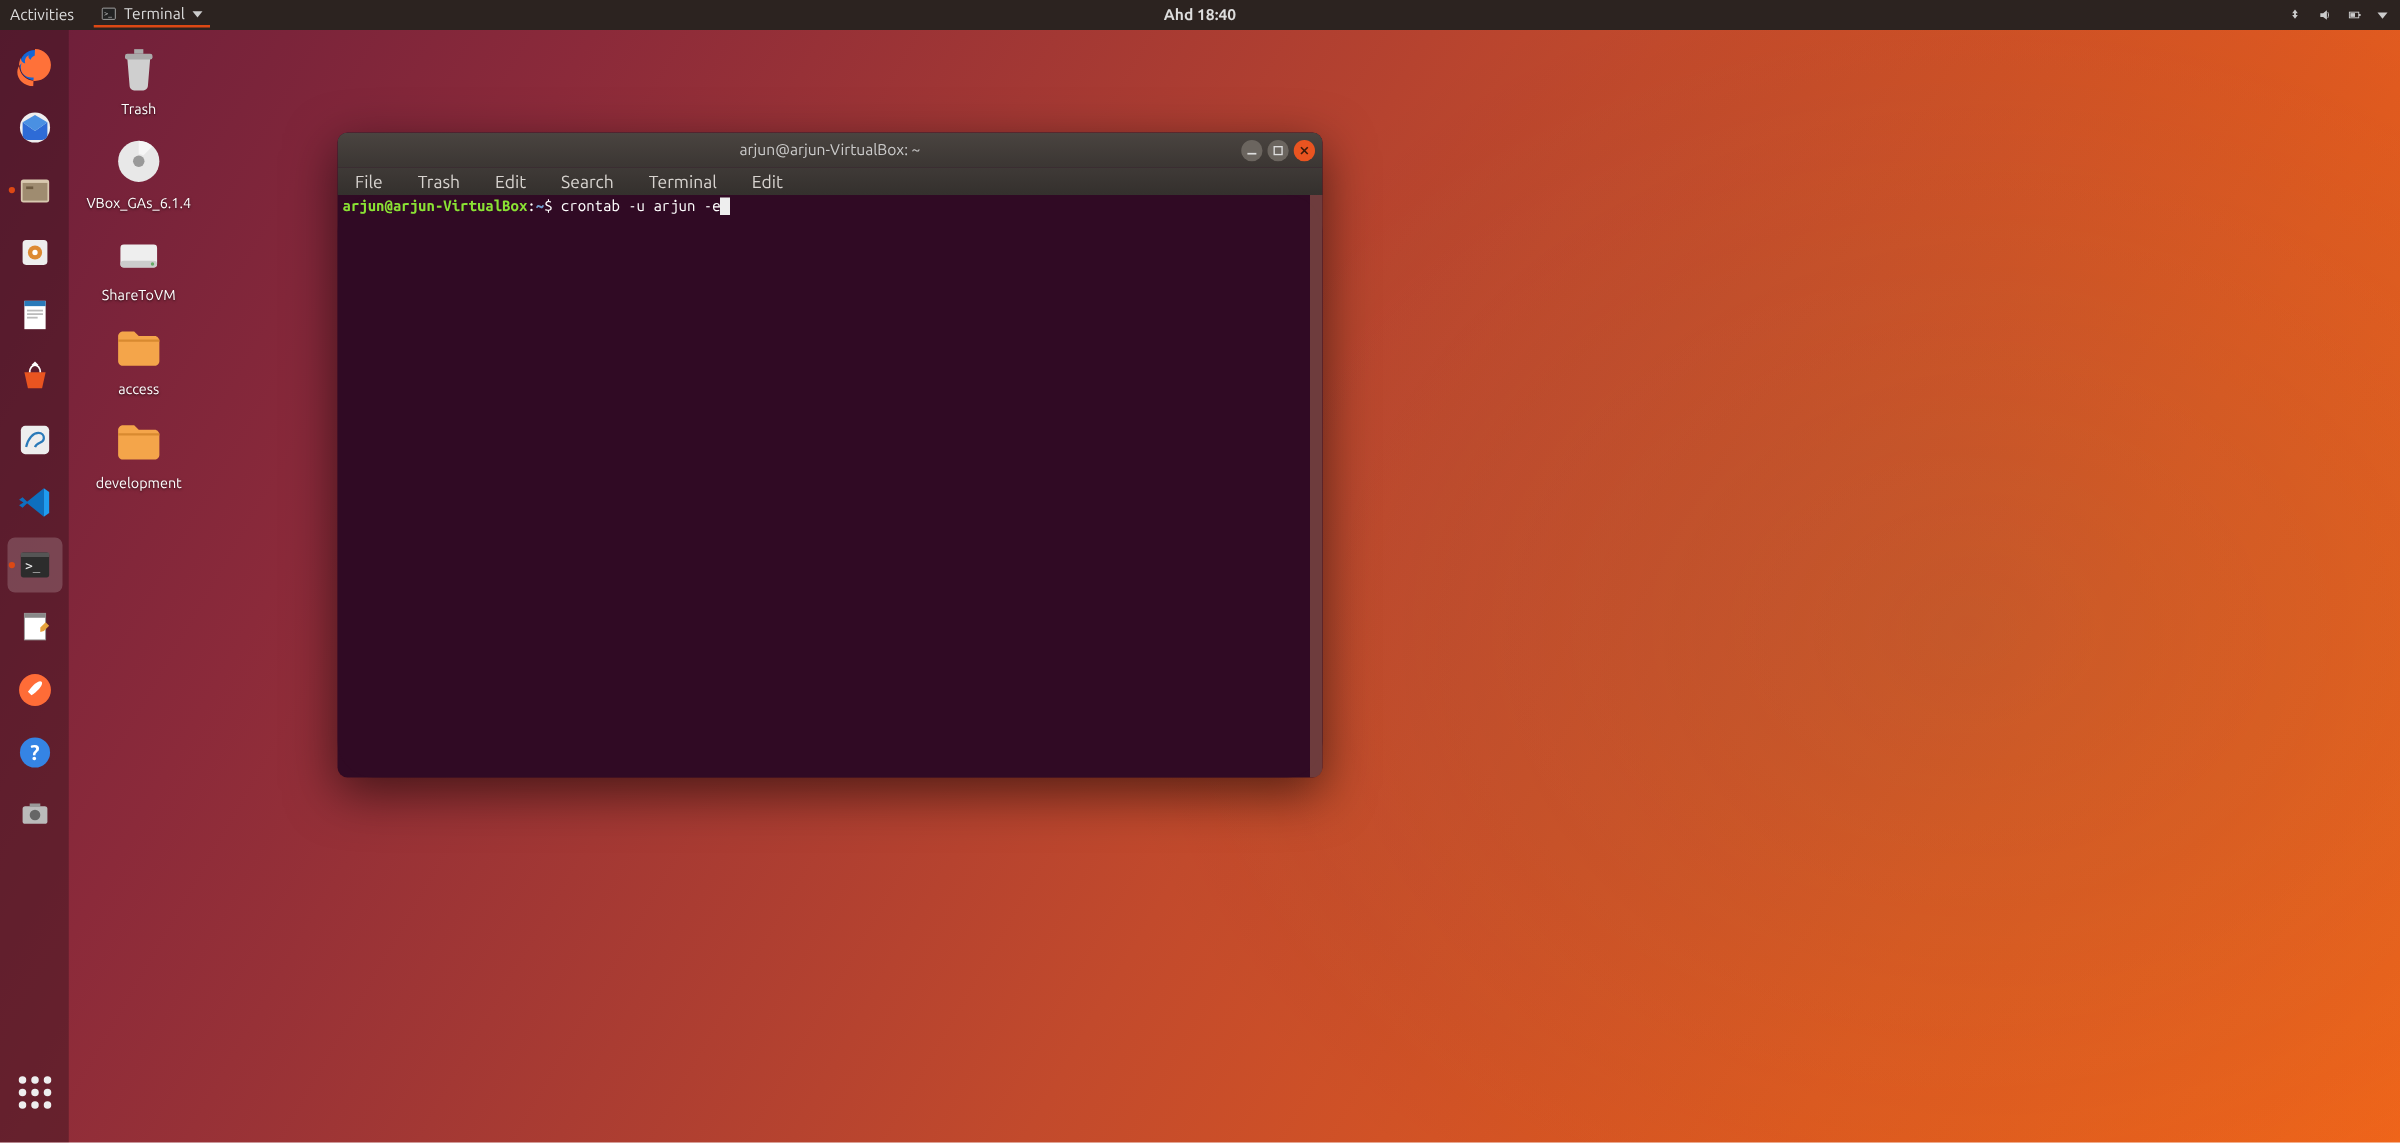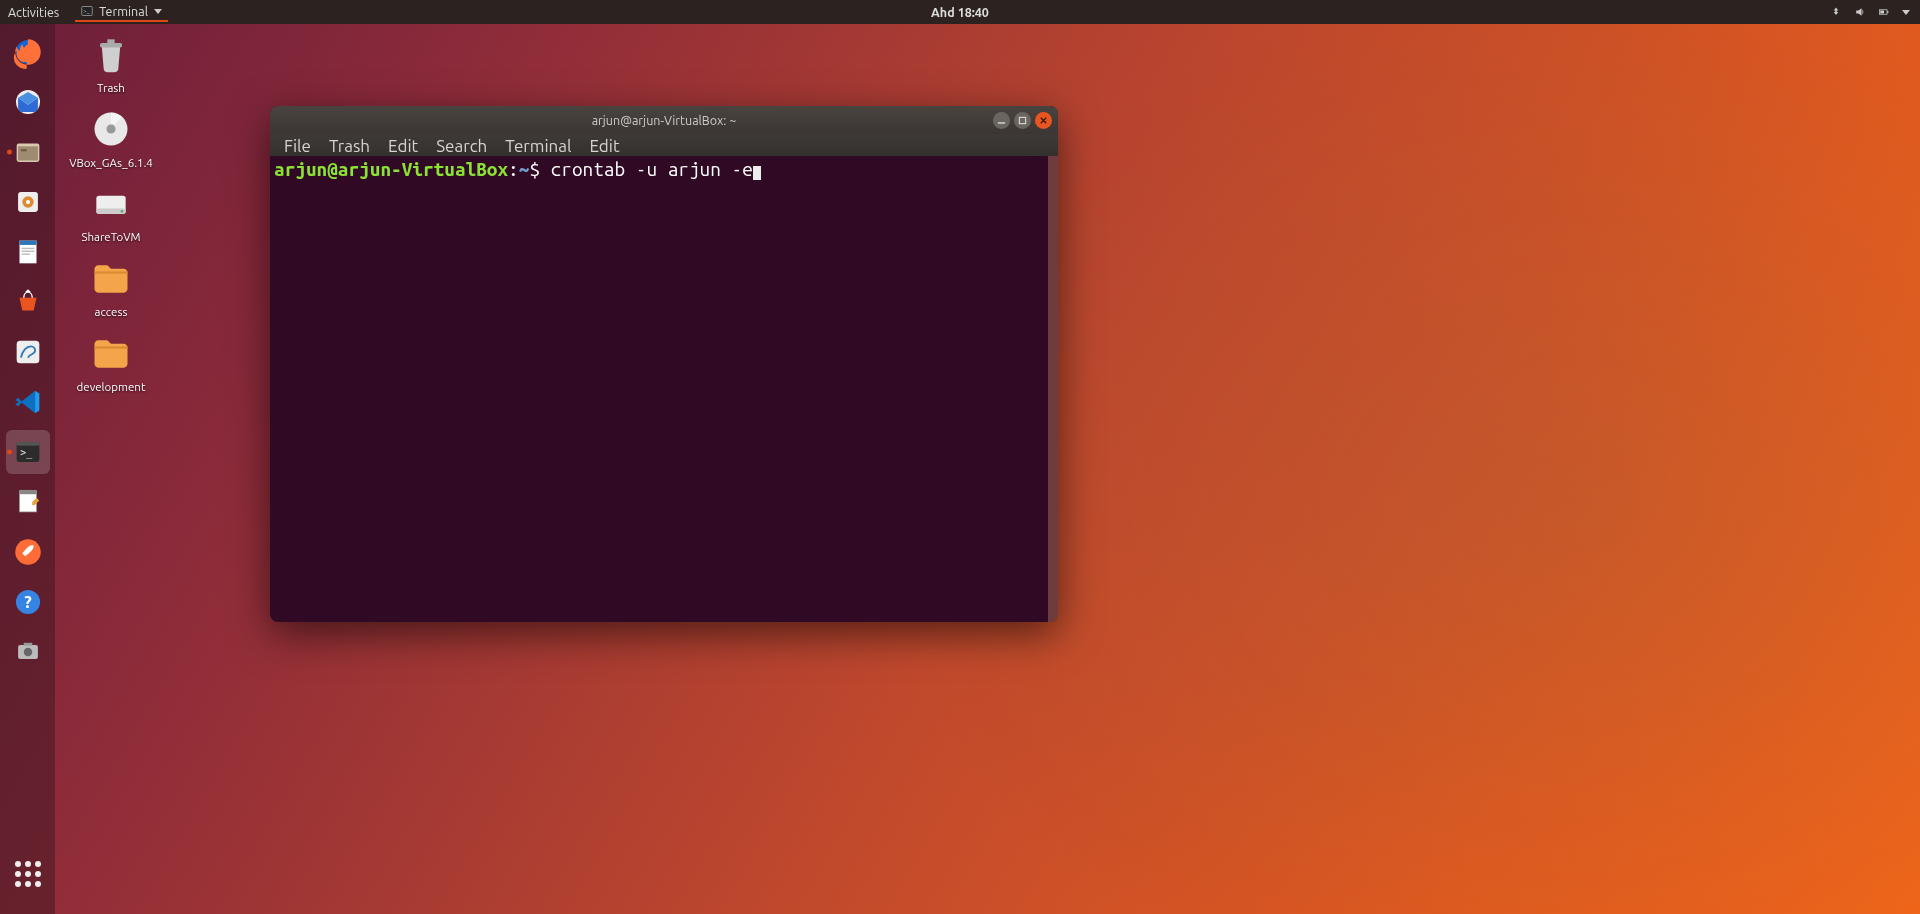--- a/index.html
+++ b/index.html
@@ -35,23 +35,23 @@
 .dicon .glyph{width:44px;height:44px;display:flex;align-items:center;justify-content:center;}
 .dicon .label{font-size:11.5px;color:#fff;text-shadow:0 1px 2px rgba(0,0,0,.7);line-height:1.1;}
 
 .window{position:absolute;left:270px;top:106px;width:788px;height:516px;background:#300a24;border-radius:8px;box-shadow:0 12px 40px rgba(0,0,0,.55);overflow:hidden;z-index:8;}
 .titlebar{position:absolute;top:0;left:0;right:0;height:28px;background:linear-gradient(#4a4440,#3b3633);display:flex;align-items:center;justify-content:center;color:#ccc;font-size:12.5px;}
 .win-controls{position:absolute;right:6px;top:0;height:28px;display:flex;align-items:center;gap:4px;}
 .wc{width:17px;height:17px;border-radius:50%;display:flex;align-items:center;justify-content:center;font-size:10px;color:#333;}
 .wc.min,.wc.max{background:#6b655f;}
 .wc.close{background:#e95420;}
 .wc svg{width:9px;height:9px;}
-.menubar{position:absolute;top:28px;left:0;right:0;height:22px;background:linear-gradient(#3f3a37,#34302d);display:flex;align-items:center;padding-left:6px;gap:2px;color:#d7d3cf;font-size:17px;}
+.menubar{position:absolute;top:28px;left:0;right:0;height:22px;background:linear-gradient(#3f3a37,#34302d);display:flex;align-items:center;padding-left:6px;gap:12px;color:#d7d3cf;font-size:14px;}
 .menubar .mi{padding:2px 8px;}
-.terminal-body{position:absolute;top:50px;left:0;right:0;bottom:0;background:#300a24;font-family:"Ubuntu Mono","DejaVu Sans Mono",monospace;font-size:19px;padding:2px 4px;color:#fff;white-space:pre;line-height:1.25;border-radius:29px;}
+.terminal-body{position:absolute;top:50px;left:0;right:0;bottom:0;background:#300a24;font-family:"Ubuntu Mono","DejaVu Sans Mono",monospace;font-size:12px;padding:2px 4px;color:#fff;white-space:pre;line-height:1.25;border-radius:29px;}
 .terminal-body .user{color:#8ae234;font-weight:bold;}
 .terminal-body .path{color:#729fcf;font-weight:bold;}
 .cursor{display:inline-block;width:8px;height:14px;background:#eee;vertical-align:text-bottom;}
 .term-scroll{position:absolute;right:0;top:50px;bottom:0;width:10px;background:rgba(255,180,120,.3);}
 .term-scroll .thumb{position:absolute;left:0;right:0;top:0;height:100%;background:rgba(255,255,255,.00);}
 
 .activities{padding:2px 6px;}
 </style>
 </head>
 <body>

